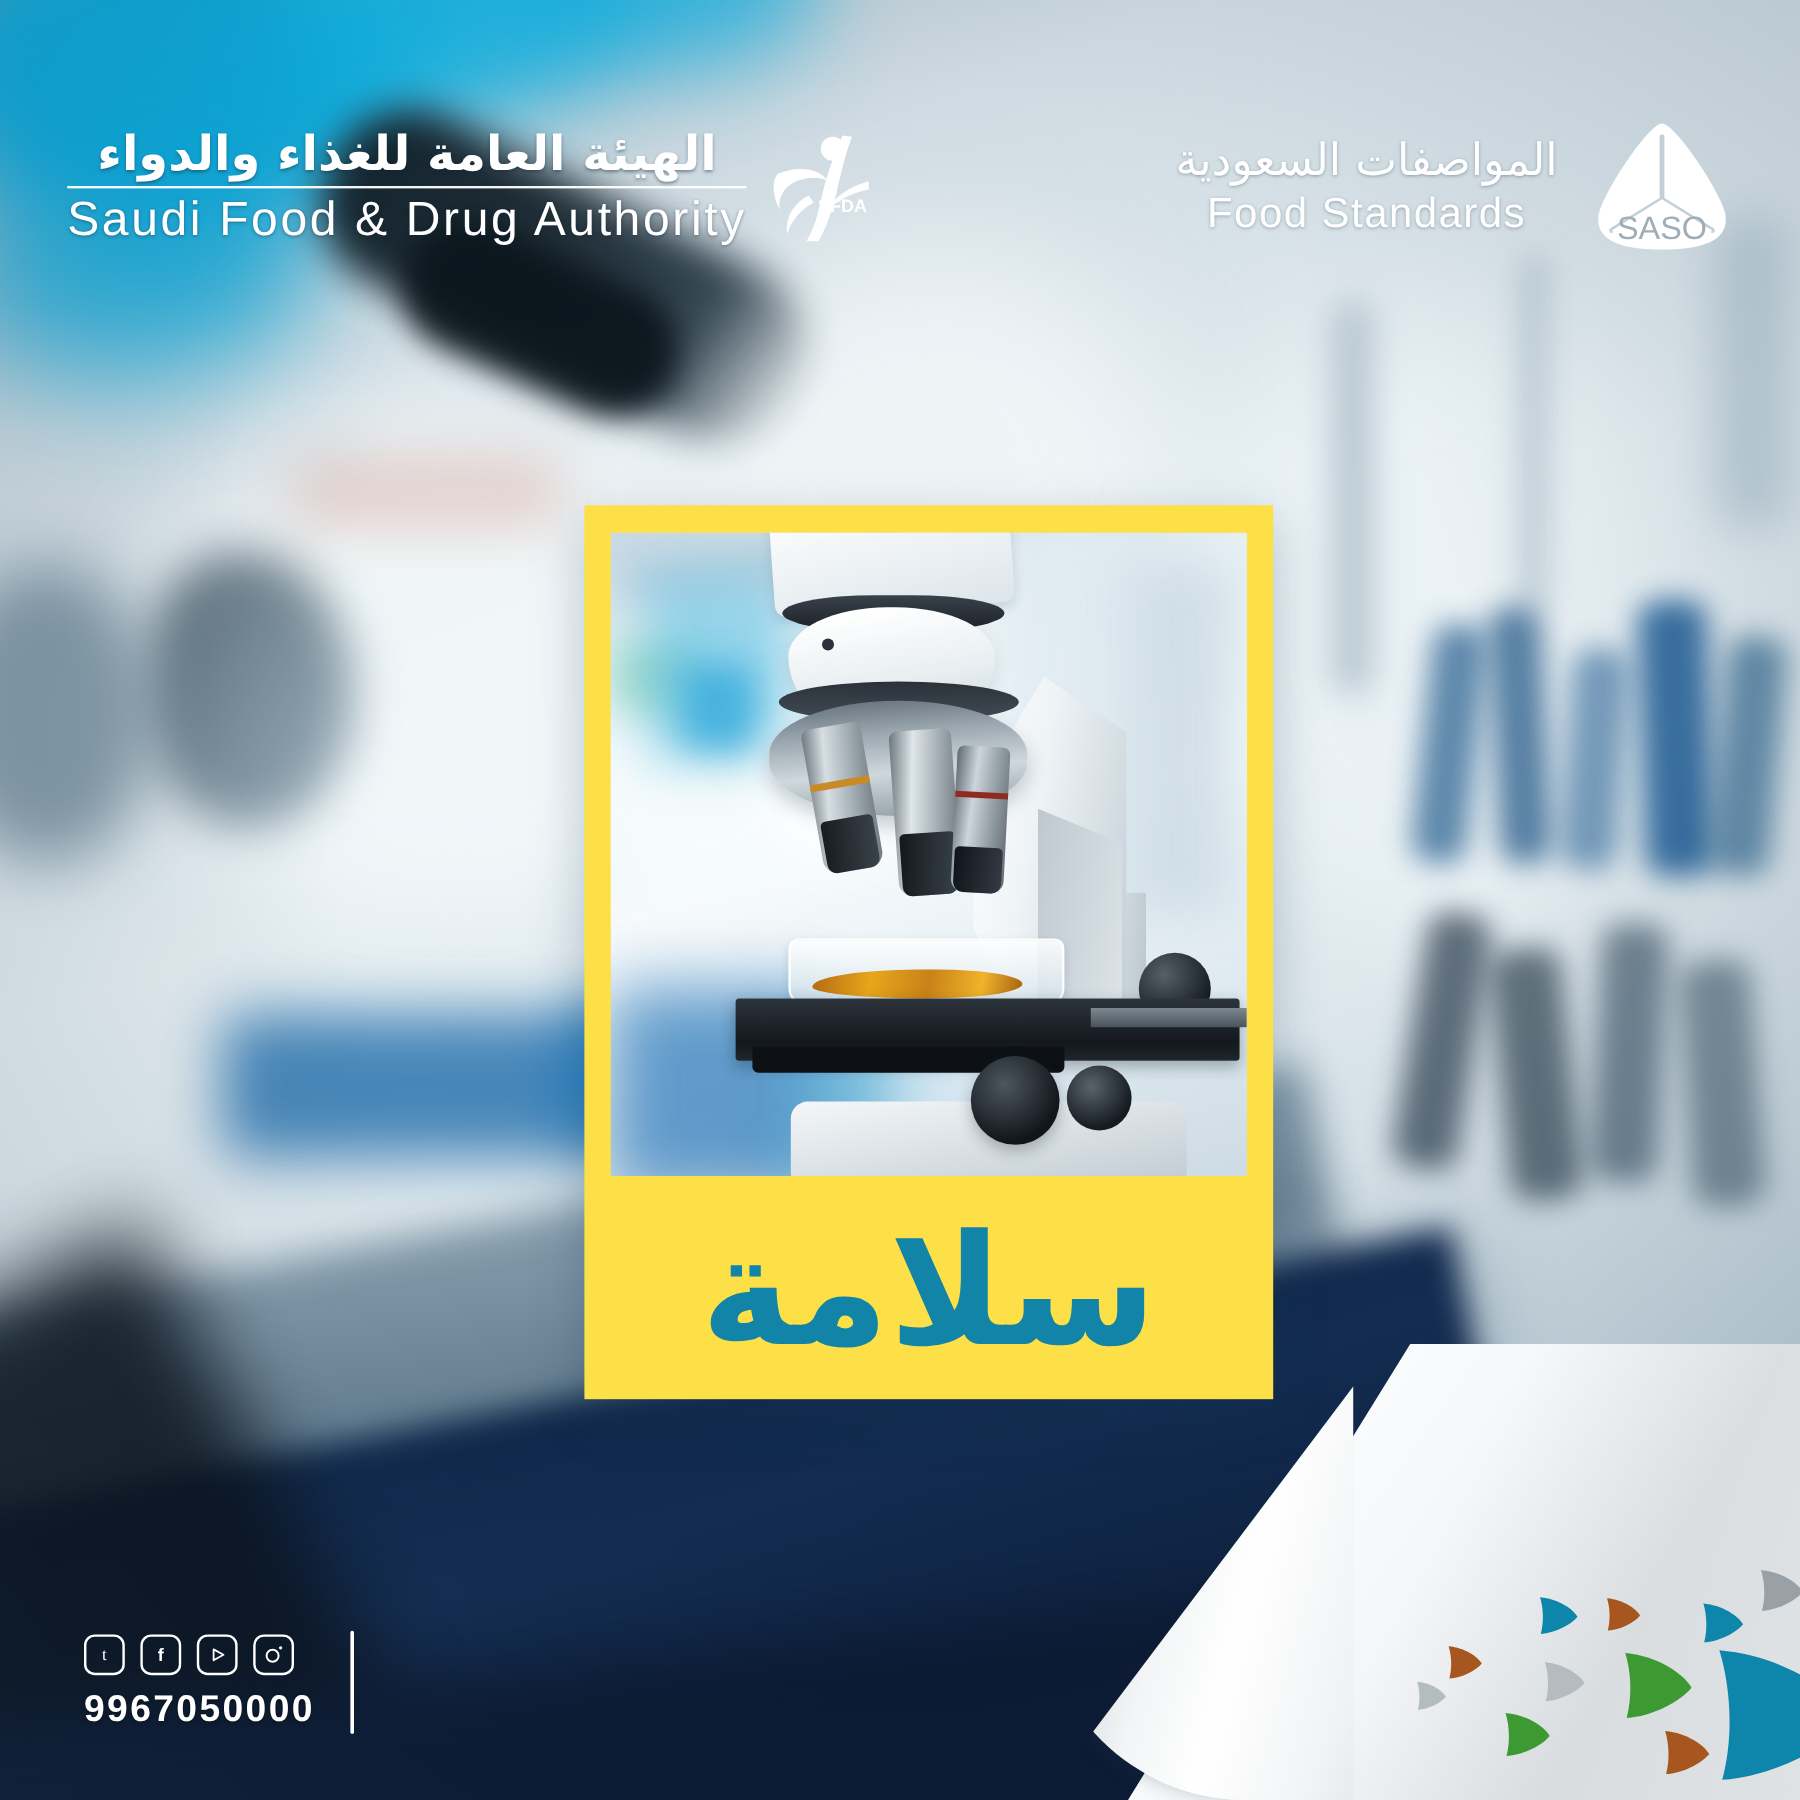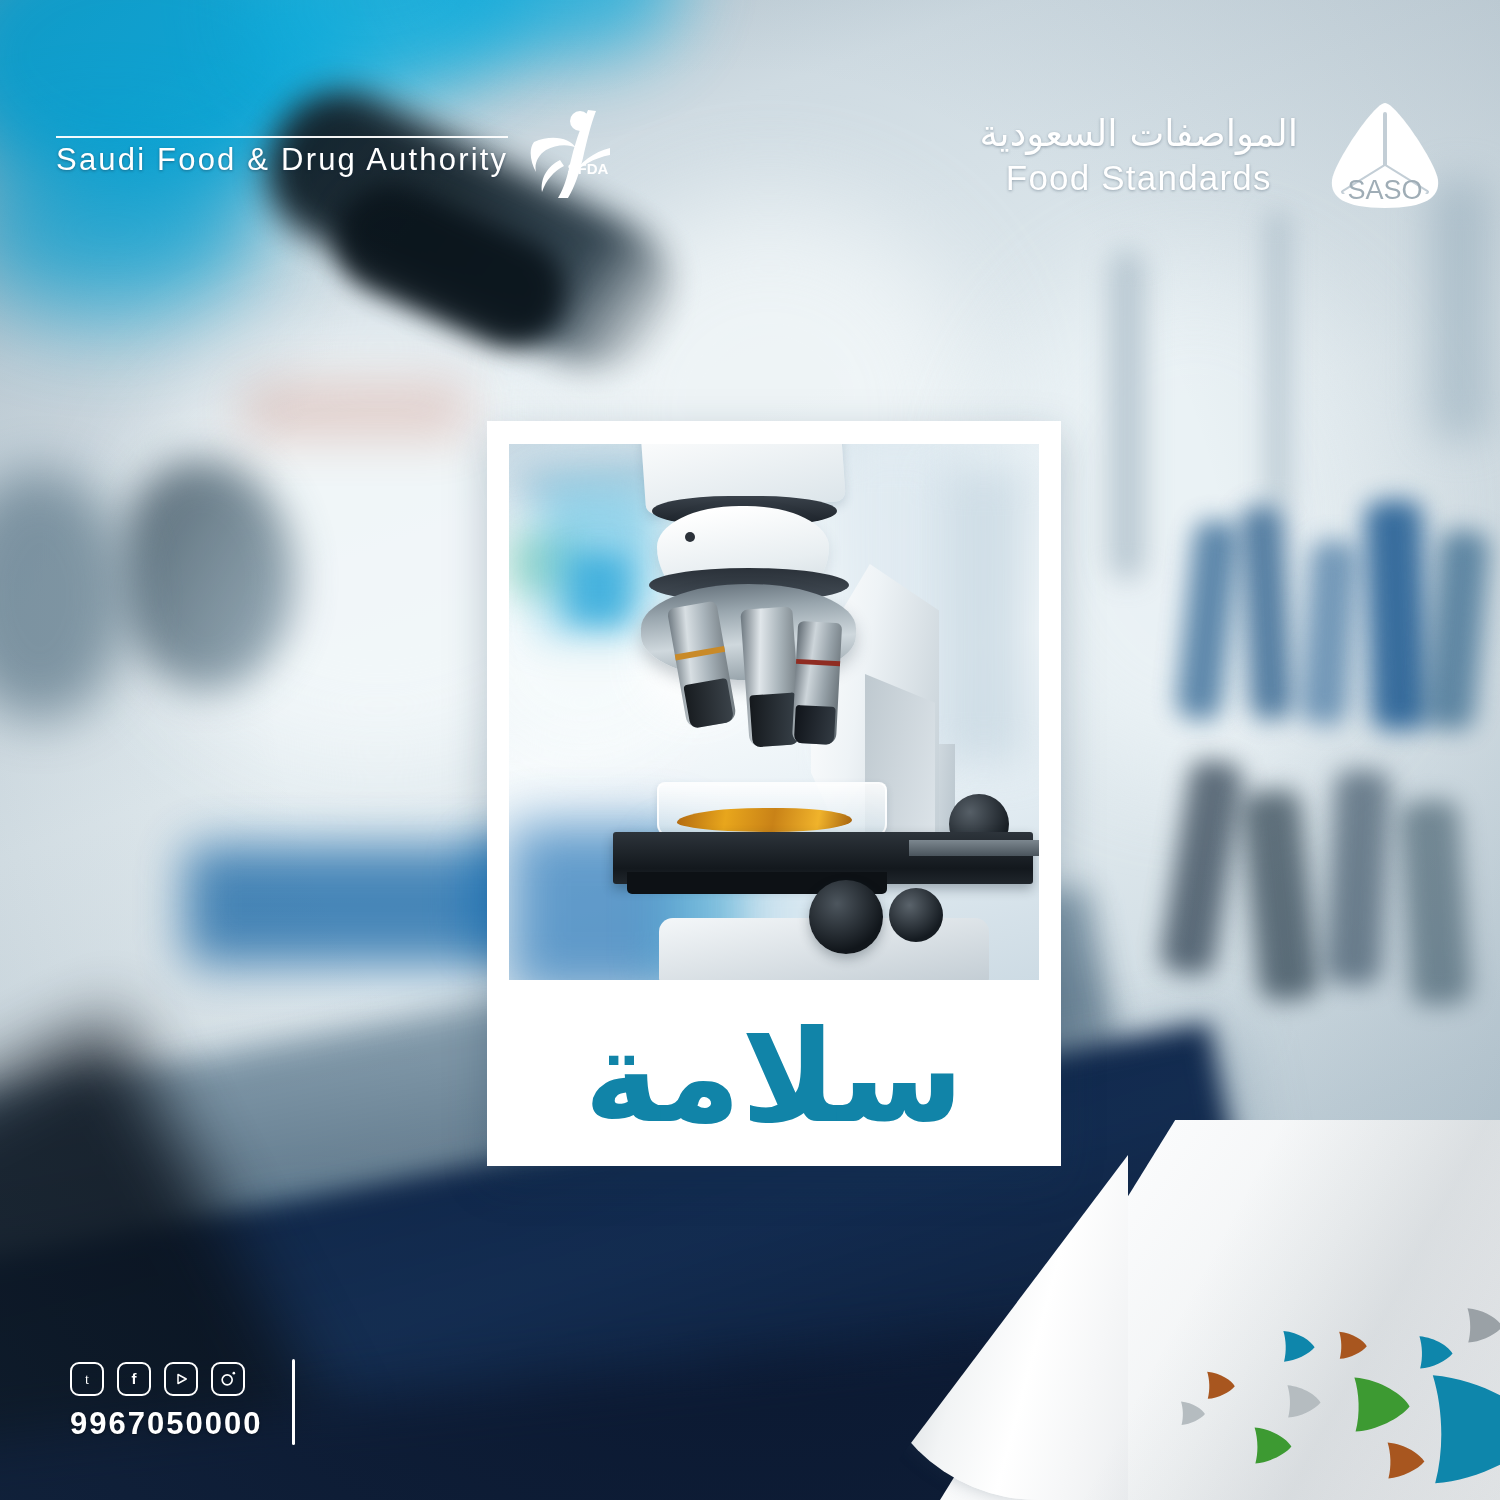--- a/index.html
+++ b/index.html
@@ -123,21 +123,21 @@
 
   .sfda-logo { position:absolute; left:56px; top:108px; display:flex; align-items:center; gap:22px; }
   .sfda-text { text-align:center; }
   .sfda-ar {
     color:#ffffff; font-size:40px; line-height:1.05; letter-spacing:1px;
     font-family:"DejaVu Sans","Liberation Sans",sans-serif; font-weight:600;
     direction:rtl; text-shadow:0 1px 3px rgba(20,40,60,.45);
   }
   .sfda-rule { height:2px; background:rgba(255,255,255,.95); margin:5px 0 4px; }
   .sfda-en {
-    color:#ffffff; font-size:31px; letter-spacing:2.2px; font-weight:400;
+    color:#ffffff; font-size:40px; letter-spacing:2.2px; font-weight:400;
     text-shadow:0 1px 3px rgba(20,40,60,.45); white-space:nowrap;
   }
   .sfda-mark { position:relative; width:86px; height:92px; }
 
   .saso-logo { position:absolute; right:56px; top:100px; display:flex; align-items:center; gap:28px; }
   .saso-text { text-align:center;margin-left:32px; }
   .saso-ar {
     color:#ffffff; font-size:37px; line-height:1.1; direction:rtl;
     font-family:"DejaVu Sans","Liberation Sans",sans-serif; font-weight:400;
     text-shadow:0 1px 3px rgba(30,50,70,.35);
@@ -145,21 +145,21 @@
   .saso-en {
     color:#ffffff; font-size:35px; letter-spacing:1.2px; font-weight:400;
     text-shadow:0 1px 3px rgba(30,50,70,.35); white-space:nowrap; margin-top:4px;
   }
   .saso-mark { width:118px; height:112px;text-align:right; }
 
   
   .card {
     position:absolute; left:487px; top:421px;
     width:574px; height:745px;
-    background:#ffffff;
+    background:#fde047;
     box-shadow:0 14px 40px rgba(25,55,80,.26);
   }
   .card-photo {
     position:absolute; left:22px; top:23px;
     width:530px; height:536px;
     overflow:hidden;
     background:linear-gradient(170deg,#dbe7ee 0%,#eef5f8 45%,#cfdce5 100%);
   }
   .card-caption {
     position:absolute; left:0; right:0; top:566px; height:179px;
@@ -327,20 +327,21 @@
     <div class="navy-band"></div>
     <div class="navy-dark"></div>
     <div class="navy-edge"></div>
     <div class="bg-vignette"></div>
   </div>
 
   <div class="logo-row">
 
     <div class="sfda-logo">
       <div class="sfda-text">
+        <div class="sfda-ar">الهيئة العامة للغذاء والدواء</div>
         <div class="sfda-rule"></div>
         <div class="sfda-en">Saudi Food &amp; Drug Authority</div>
       </div>
       <div class="sfda-mark">
         <svg viewBox="0 0 86 92" width="86" height="92" aria-hidden="true">
           <circle cx="50" cy="13" r="10" fill="#ffffff"></circle>
           <path d="M58 2 C50 20 44 38 40 56 C37 70 34 80 28 90 L38 90 C45 78 49 66 53 50 C57 32 61 16 66 3 Z" fill="#ffffff"></path>
           <path d="M4 34 C22 26 40 30 46 40 C40 36 26 36 16 42 C8 47 4 56 6 64 C1 55 -2 42 4 34 Z" fill="#ffffff"></path>
           <path d="M80 40 C64 44 50 54 42 68 C50 58 64 50 80 47 Z" fill="#ffffff"></path>
           <path d="M30 52 C18 58 10 70 12 84 C16 72 24 63 34 58 Z" fill="#ffffff"></path>

